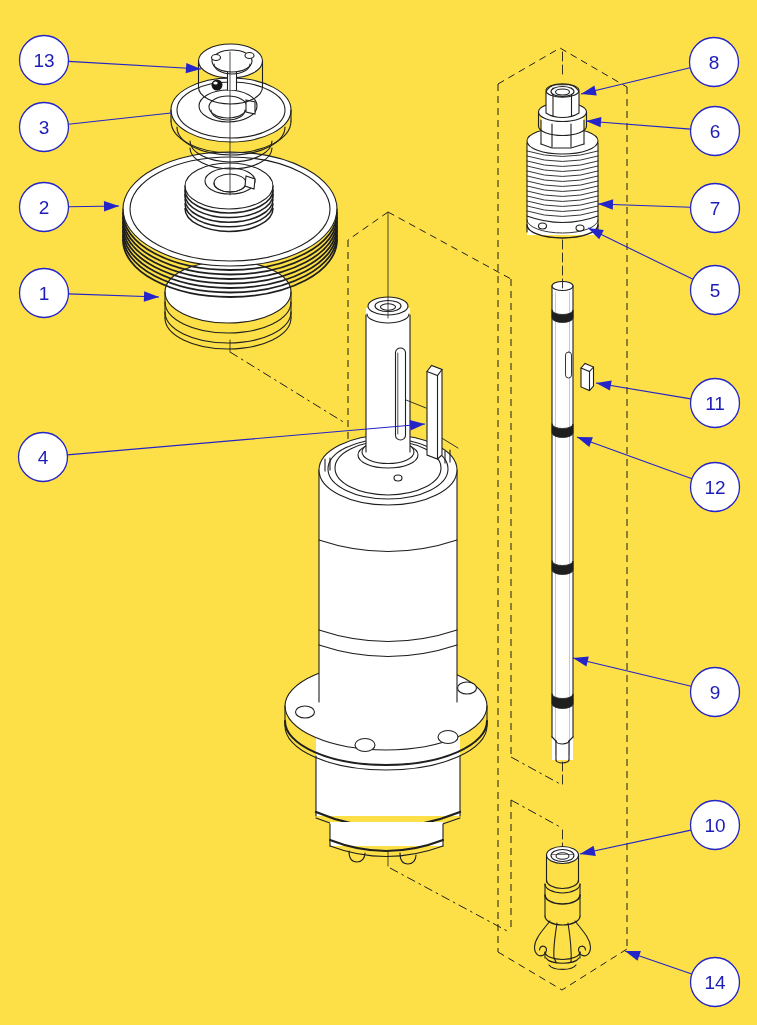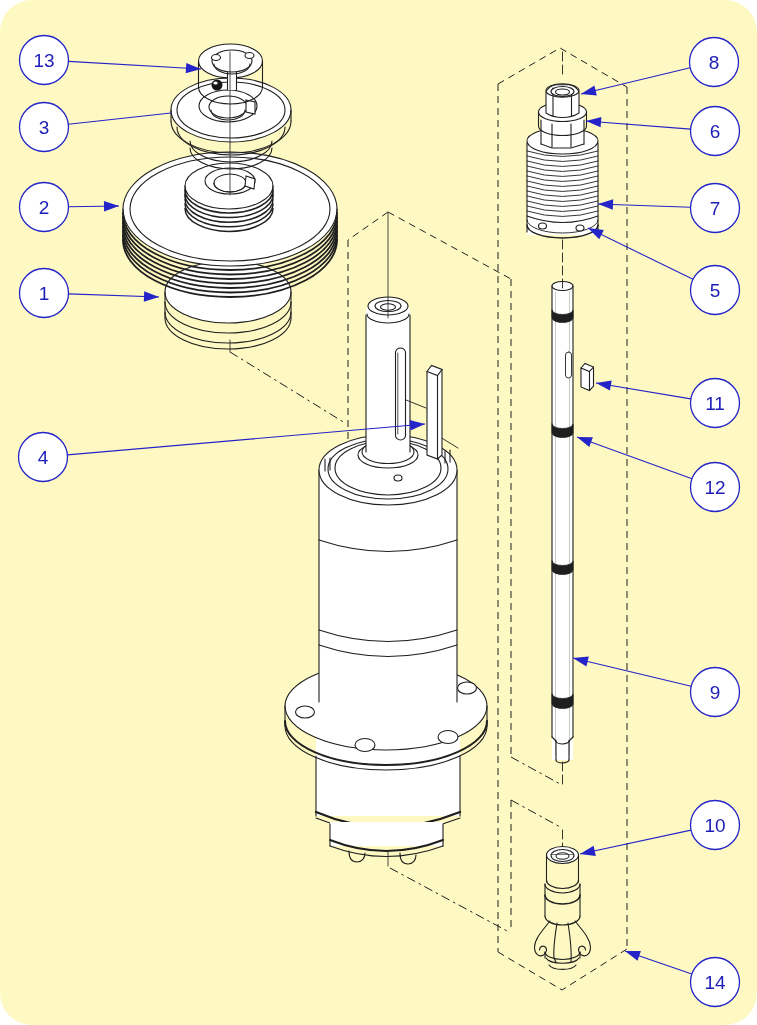--- a/index.html
+++ b/index.html
@@ -1,16 +1,16 @@
 <!DOCTYPE html>
 <html><head>
 <meta charset="utf-8">
 <style>
   html,body{margin:0;padding:0;background:#ffffff;}
-  #stage{position:relative;width:757px;height:1025px;background:#fef9c3;overflow:hidden;border-radius:32px;}
+  #stage{position:relative;width:757px;height:1025px;background:#fde047;overflow:hidden;}
   svg{position:absolute;inset:0;display:block;}
   svg text{font-family:"Liberation Sans","DejaVu Sans",sans-serif;}
   .callout-text{font-size:19px;fill:#1C1CB8;text-anchor:middle;}
 </style>
 </head>
 <body>
 
 <div id="stage">
 <svg width="757" height="1025" viewBox="0 0 757 1025">
 

